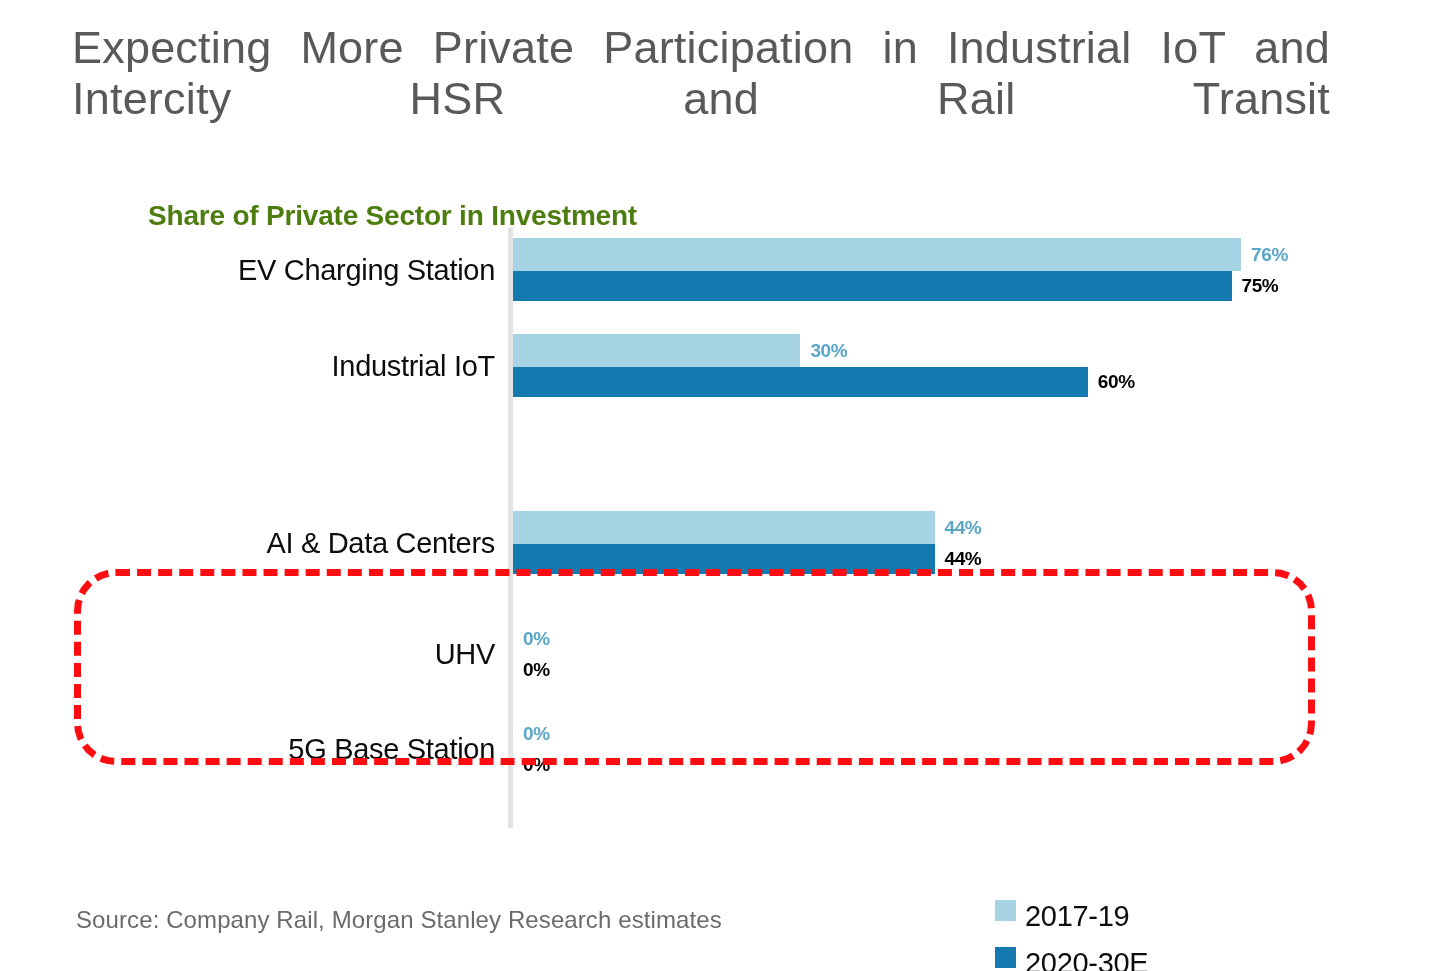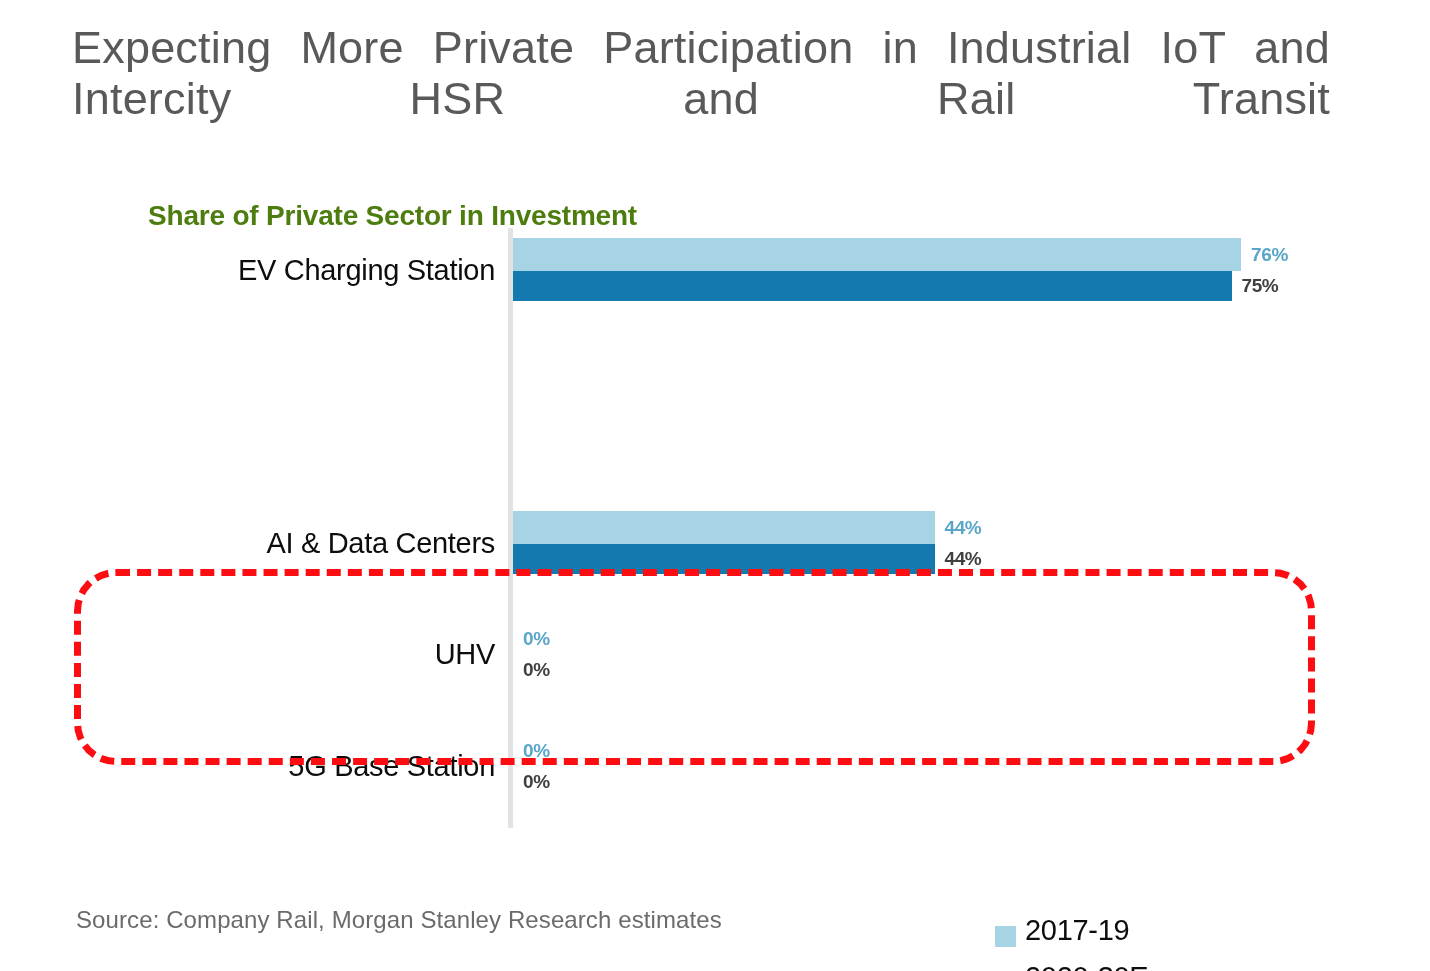--- a/index.html
+++ b/index.html
@@ -109,31 +109,31 @@
   .bar-value {
     position: absolute;
     top: 50%;
     transform: translateY(-52%);
     font-size: 19px;
     font-weight: bold;
     white-space: nowrap;
     letter-spacing: -0.4px;
   }
   .bar-value.light { color: #5aa6c8; }
-  .bar-value.dark  { color: #404040; }
+  .bar-value.dark  { color: #000000; }
 
   
   #legend {
     position: absolute;
     left: 995px;
     top: 672px;
   }
   .legend-item {
     display: flex;
-    align-items: flex-end;
+    align-items: flex-start;
     height: 47px;
   }
   .legend-swatch {
     width: 21px;
     height: 21px;
     margin-right: 9px;
     flex: 0 0 auto;
   }
   .legend-swatch.light { background: #a7d4e4; }
   .legend-swatch.dark  { background: #1379ae; }
@@ -188,20 +188,33 @@
         <div class="bar light" style="width: 728.08px;"></div>
         <div class="bar-value light" style="left: 738.08px;">76%</div>
       </div>
       <div class="bar-wrap dark">
         <div class="bar dark" style="width: 718.5px;"></div>
         <div class="bar-value dark" style="left: 728.5px;">75%</div>
       </div>
     </div>
   </div>
 
+  <div class="cat-row" style="top:96px">
+    <div class="cat-label">Industrial IoT</div>
+    <div class="bars">
+      <div class="bar-wrap light">
+        <div class="bar light" style="width: 287.4px;"></div>
+        <div class="bar-value light" style="left: 297.4px;">30%</div>
+      </div>
+      <div class="bar-wrap dark">
+        <div class="bar dark" style="width: 574.8px;"></div>
+        <div class="bar-value dark" style="left: 584.8px;">60%</div>
+      </div>
+    </div>
+  </div>
 
 
   <div class="cat-row" style="top:273px">
     <div class="cat-label">AI &amp; Data Centers</div>
     <div class="bars">
       <div class="bar-wrap light">
         <div class="bar light" style="width: 421.52px;"></div>
         <div class="bar-value light" style="left: 431.52px;">44%</div>
       </div>
       <div class="bar-wrap dark">
@@ -218,21 +231,21 @@
         <div class="bar light" style="width: 0px;"></div>
         <div class="bar-value light" style="left: 10px;">0%</div>
       </div>
       <div class="bar-wrap dark">
         <div class="bar dark" style="width: 0px;"></div>
         <div class="bar-value dark" style="left: 10px;">0%</div>
       </div>
     </div>
   </div>
 
-  <div class="cat-row" style="top:496px">
+  <div class="cat-row" style="top:479px">
     <div class="cat-label">5G Base Station</div>
     <div class="bars">
       <div class="bar-wrap light">
         <div class="bar light" style="width: 0px;"></div>
         <div class="bar-value light" style="left: 10px;">0%</div>
       </div>
       <div class="bar-wrap dark">
         <div class="bar dark" style="width: 0px;"></div>
         <div class="bar-value dark" style="left: 10px;">0%</div>
       </div>

